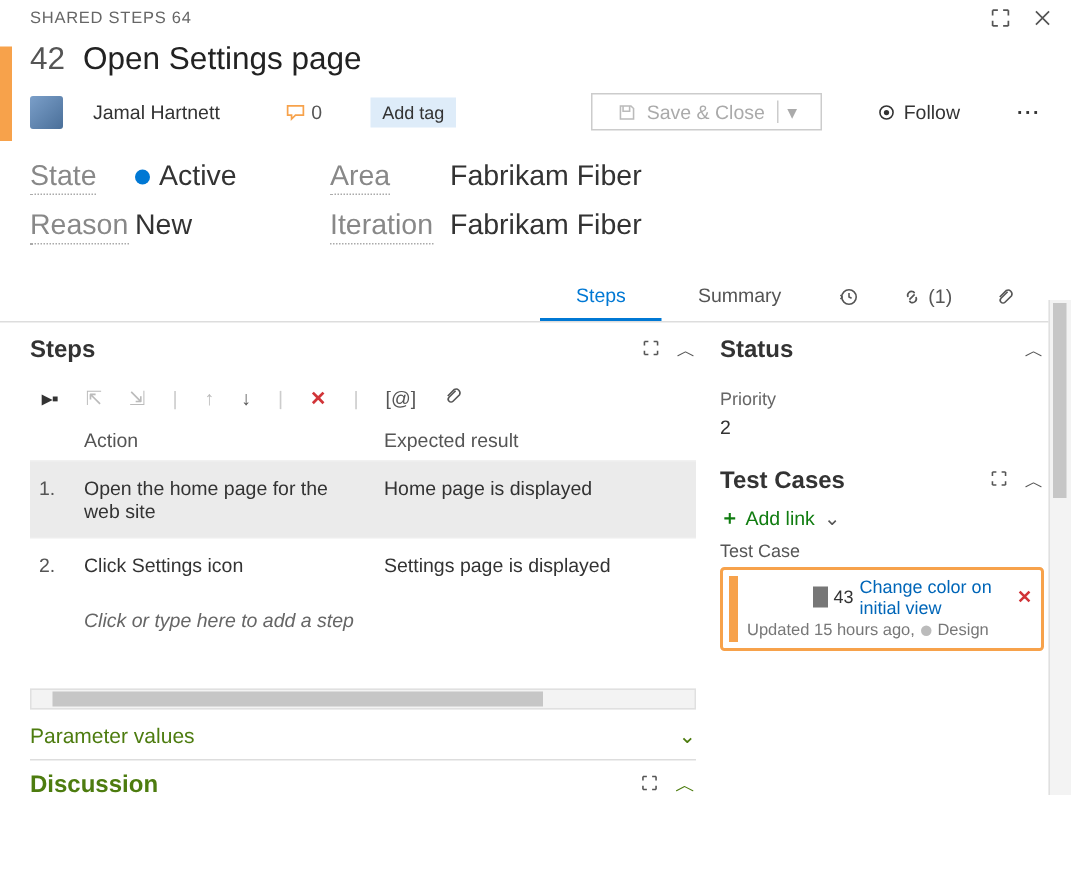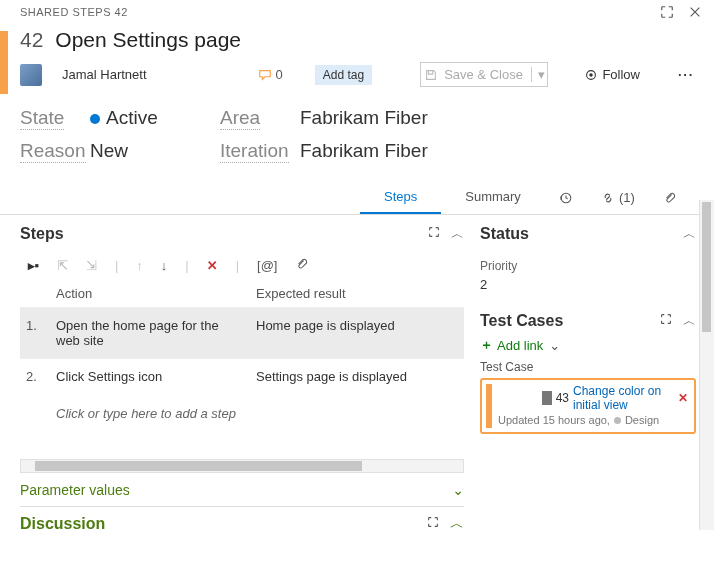--- a/index.html
+++ b/index.html
@@ -14,21 +14,21 @@
 .title-row { display: flex; align-items: baseline; padding: 4px 20px 10px 20px; gap: 12px; }
 .title-row .id { font-size: 21px; font-weight: 300; color: #555; }
 .title-row .title { font-size: 21px; font-weight: 400; color: #222; }
 
 .meta-row { display: flex; align-items: center; padding: 0 16px 8px 20px; gap: 20px; }
 .avatar { width: 22px; height: 22px; border-radius: 2px; background: linear-gradient(135deg,#7b9fc9,#4a6f99); display:inline-block; }
 .assignee { font-size: 13px; color: #333; flex: 0 0 auto; }
 .spacer { flex: 1; }
 .comment-ico { color: #f7a24b; display:flex; align-items:center; gap:4px; font-size:13px; }
 .add-tag { background: #deecf9; color: #333; padding: 3px 8px; font-size: 12px; margin-left: 12px; cursor:pointer; }
-.save-btn { margin-left: 28px; border: 1px solid #ccc; color: #aaa; padding: 4px 3px; display:flex; align-items:center; gap:6px; font-size:13px; cursor:default; }
+.save-btn { margin-left: 70px; border: 1px solid #ccc; color: #aaa; padding: 4px 16px; display:flex; align-items:center; gap:6px; font-size:13px; cursor:default; }
 .save-btn .caret { border-left:1px solid #ccc; padding-left:6px; margin-left:2px; }
 .follow { margin-left: 16px; display:flex; align-items:center; gap:4px; font-size:13px; cursor:pointer; }
 .more-dots { margin-left: 14px; font-weight:bold; letter-spacing:1px; cursor:pointer; padding:0 4px; }
 
 .fields { display: grid; grid-template-columns: 70px 130px 80px 200px; row-gap: 10px; padding: 12px 20px 14px 20px; font-size: 19px; }
 .fields .lbl { color: #888; border-bottom: 1px dotted #aaa; display:inline-block; width:fit-content; }
 .active-dot { width:10px; height:10px; border-radius:50%; background:#0078d4; display:inline-block; margin-right:6px; vertical-align:middle; }
 
 .tabs { display:flex; border-bottom:1px solid #ddd; margin-top:4px; padding-left: 360px; }
 .tab { padding: 8px 24px; font-size:13px; color:#555; cursor:pointer; }
@@ -90,21 +90,21 @@
 .vscroll .thumb { position:absolute; top:2px; left:2px; width:9px; height:130px; background:#c6c6c6; }
 
 svg.ico { width:14px; height:14px; }
 </style>
 </head>
 <body>
 
 <div class="orange-bar"></div>
 
 <div class="header-bar">
-  <span>SHARED STEPS 42</span>
+  <span>SHARED STEPS 64</span>
   <div class="right">
     <span>
         <svg class="ico" viewBox="0 0 16 16">
           <path d="M2 2h4M2 2v4M14 2h-4M14 2v4M2 14h4M2 14v-4M14 14h-4M14 14v-4" stroke="#555" stroke-width="1.3" fill="none"></path>
         </svg>
       </span>
     <span>
         <svg class="ico" viewBox="0 0 16 16">
           <path d="M3 3l10 10M13 3L3 13" stroke="#555" stroke-width="1.3"></path>
         </svg>

